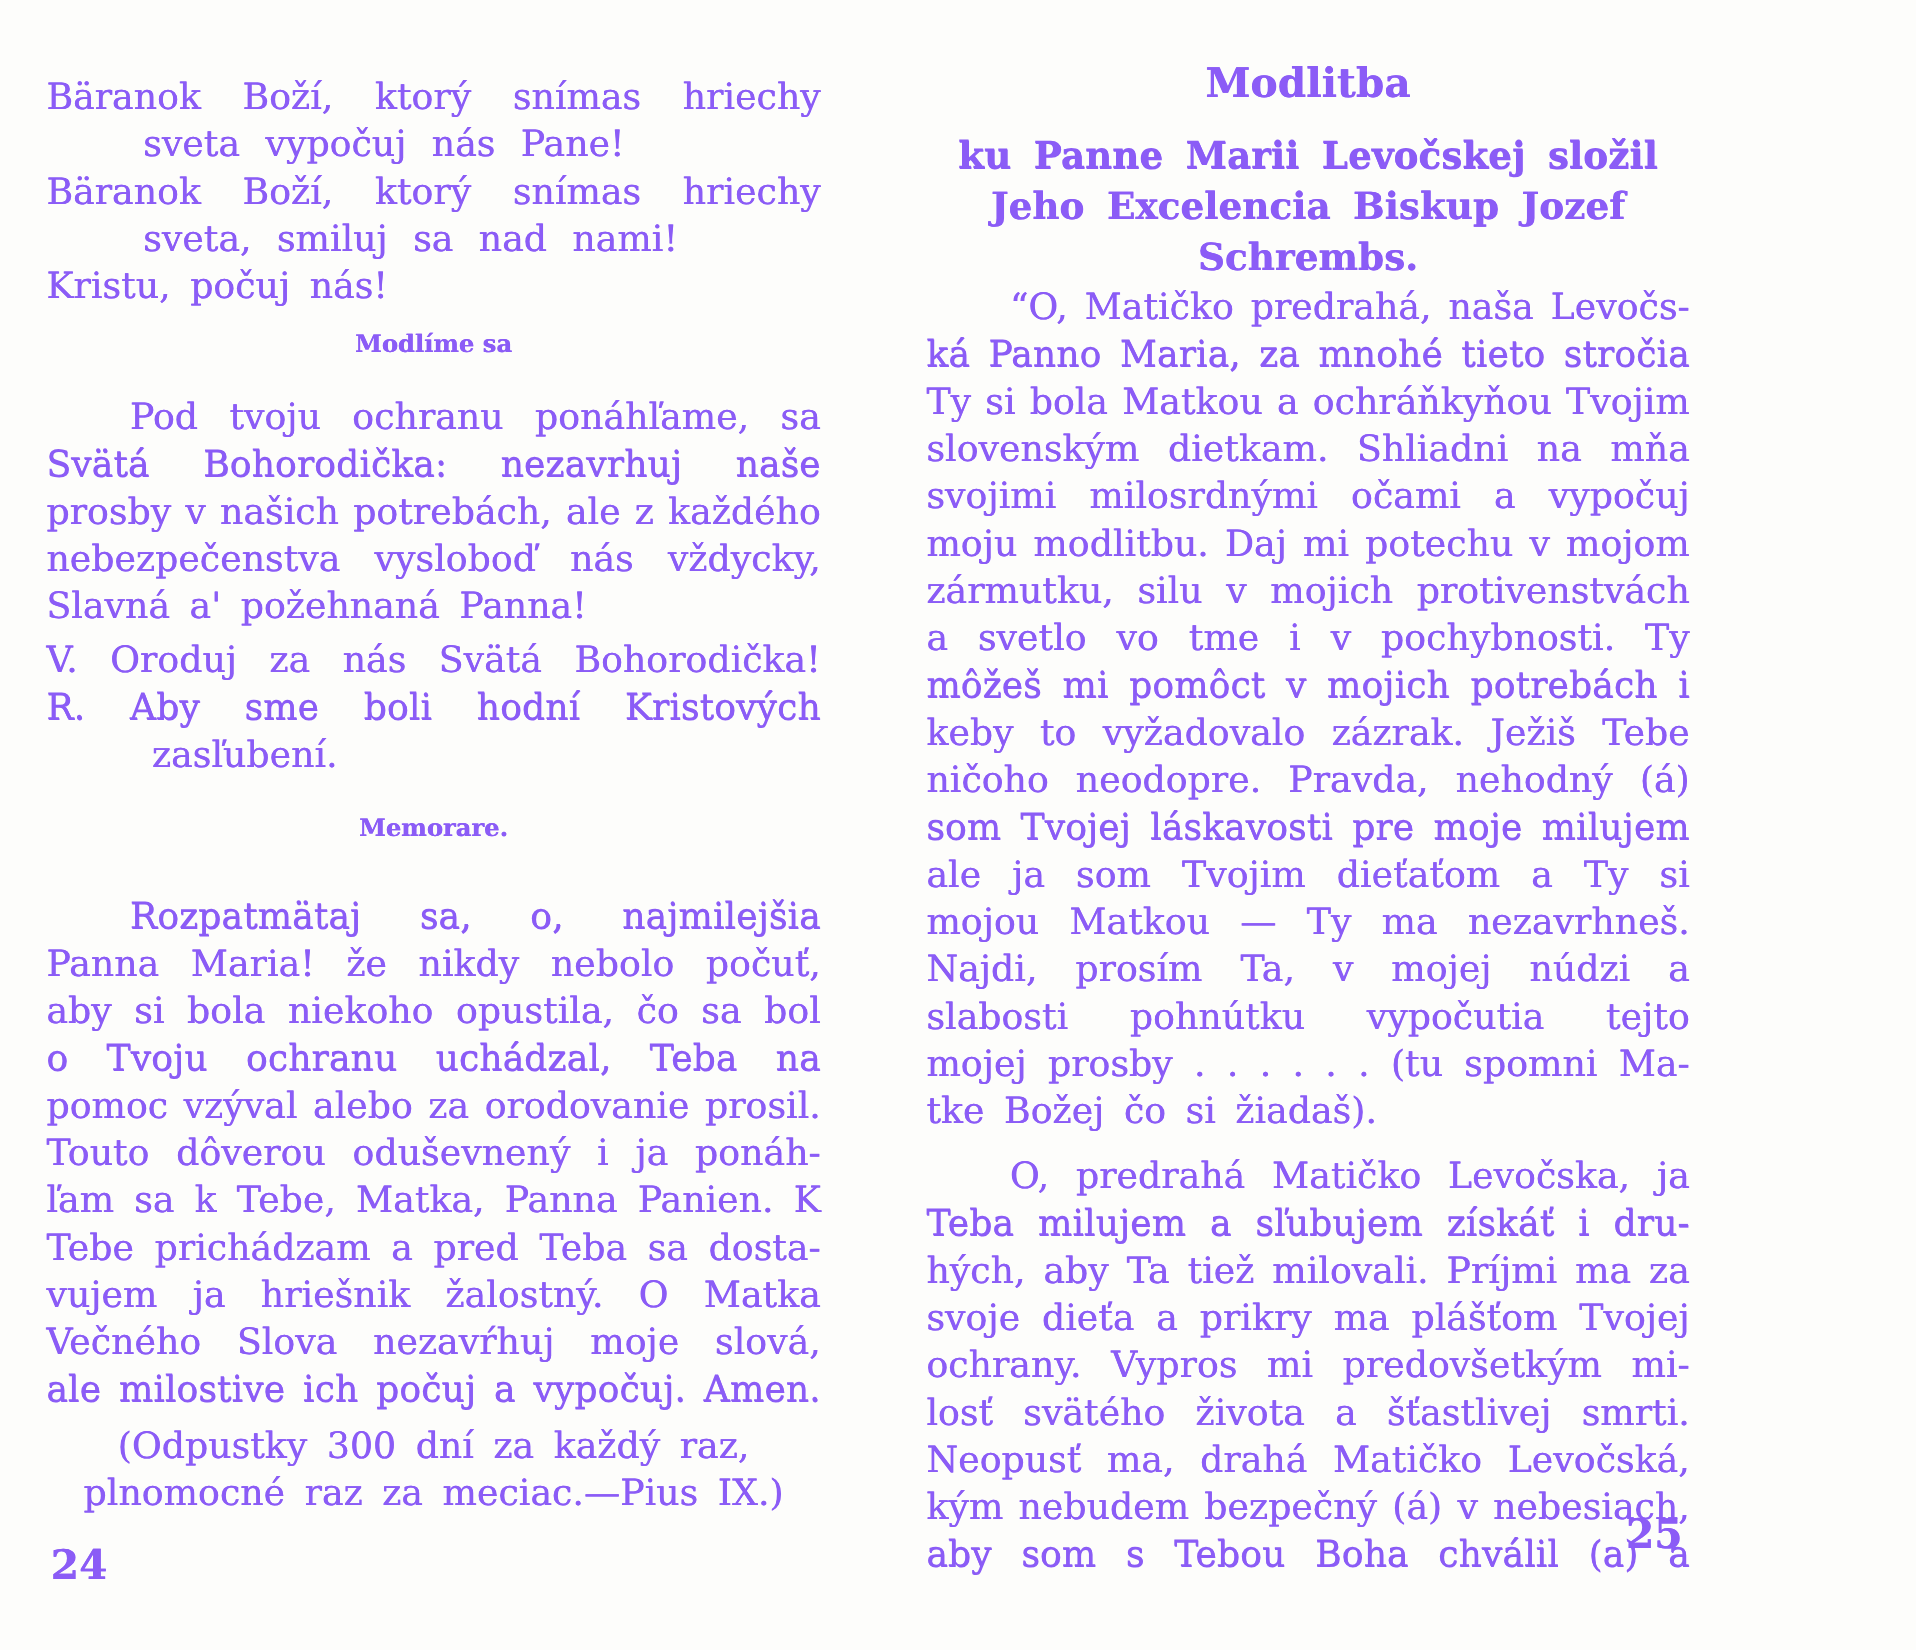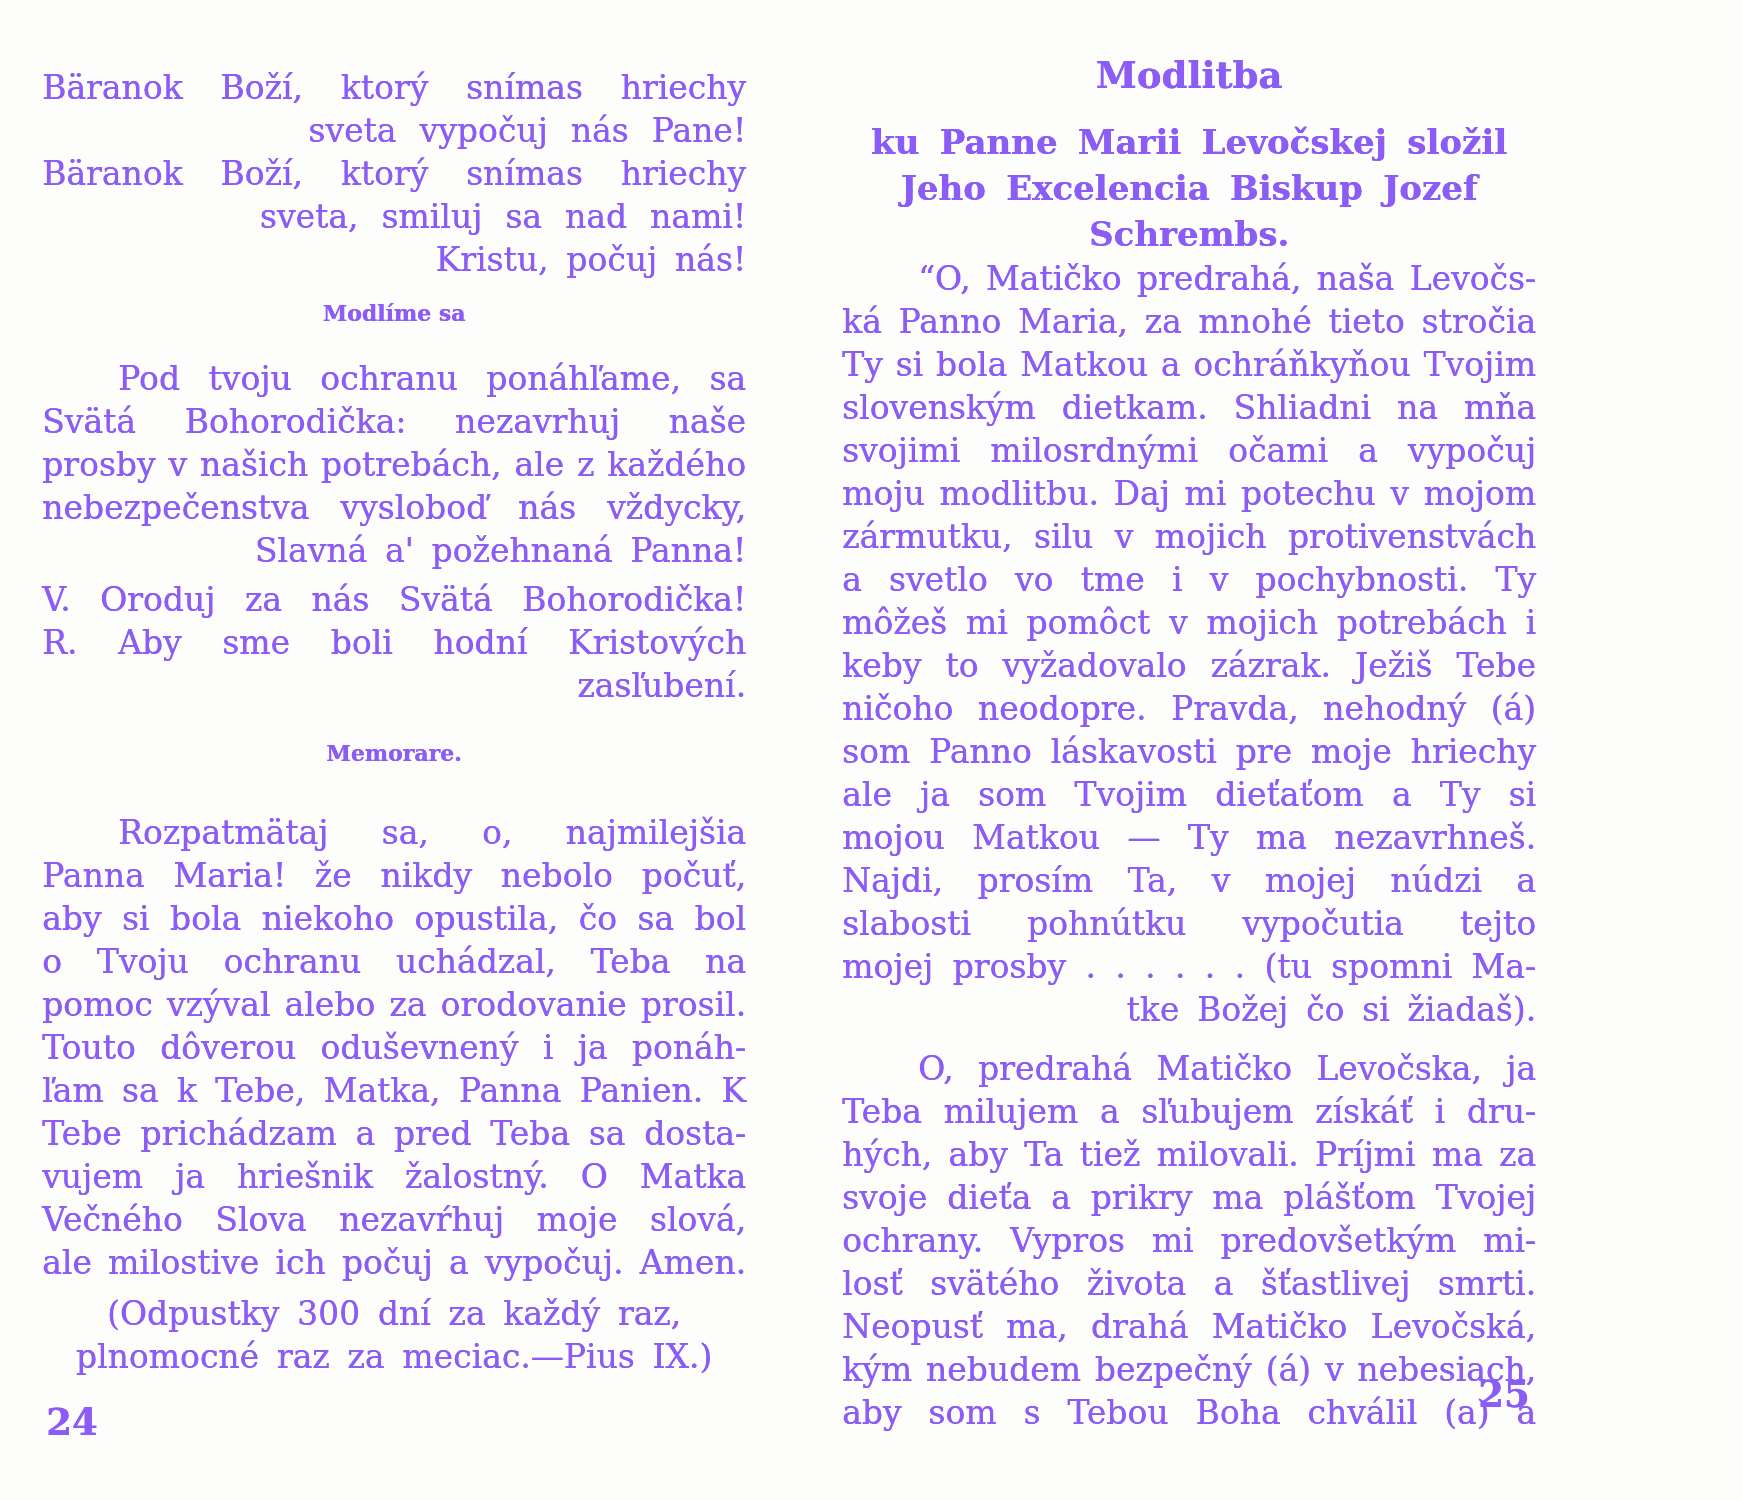--- a/index.html
+++ b/index.html
@@ -14,21 +14,20 @@
   }
   .col { position: absolute; }
   .col-left  { left: 42px;  top: 66px; width: 704px; }
   .col-right { left: 842px; top: 30px; width: 694px; }
 
   .line {
     font-size: 33px;
     line-height: 43px;
     text-shadow: 0.4px 0.2px 0 currentColor;
     white-space: normal;
-    text-align: right;
   }
   
   .jl { text-align: justify; text-align-last: justify; }
   
   .ind-first { padding-left: 76px; }
   .ind-hang  { padding-left: 88px; }
   .ind-resp  { padding-left: 96px; }
   .ws  { word-spacing: 0.38em; }
   .ws-sm { word-spacing: 0.22em; }
 
@@ -147,21 +146,21 @@
       <div class="line jl">ká Panno Maria, za mnohé tieto stročia</div>
       <div class="line jl">Ty si bola Matkou a ochráňkyňou Tvojim</div>
       <div class="line jl">slovenským dietkam. Shliadni na mňa</div>
       <div class="line jl">svojimi milosrdnými očami a vypočuj</div>
       <div class="line jl">moju modlitbu. Daj mi potechu v mojom</div>
       <div class="line jl">zármutku, silu v mojich protivenstvách</div>
       <div class="line jl">a svetlo vo tme i v pochybnosti. Ty</div>
       <div class="line jl">môžeš mi pomôct v mojich potrebách i</div>
       <div class="line jl">keby to vyžadovalo zázrak. Ježiš Tebe</div>
       <div class="line jl">ničoho neodopre. Pravda, nehodný (á)</div>
-      <div class="line jl">som Panno láskavosti pre moje hriechy</div>
+      <div class="line jl">som Tvojej láskavosti pre moje milujem</div>
       <div class="line jl">ale ja som Tvojim dieťaťom a Ty si</div>
       <div class="line jl">mojou Matkou — Ty ma nezavrhneš.</div>
       <div class="line jl">Najdi, prosím Ta, v mojej núdzi a</div>
       <div class="line jl">slabosti pohnútku vypočutia tejto</div>
       <div class="line jl">mojej prosby . . . . . . (tu spomni Ma-</div>
       <div class="line ws-sm">tke Božej čo si žiadaš).</div>
     </div>
 
     <div class="para2-right">
       <div class="line jl ind-first">O, predrahá Matičko Levočska, ja</div>

